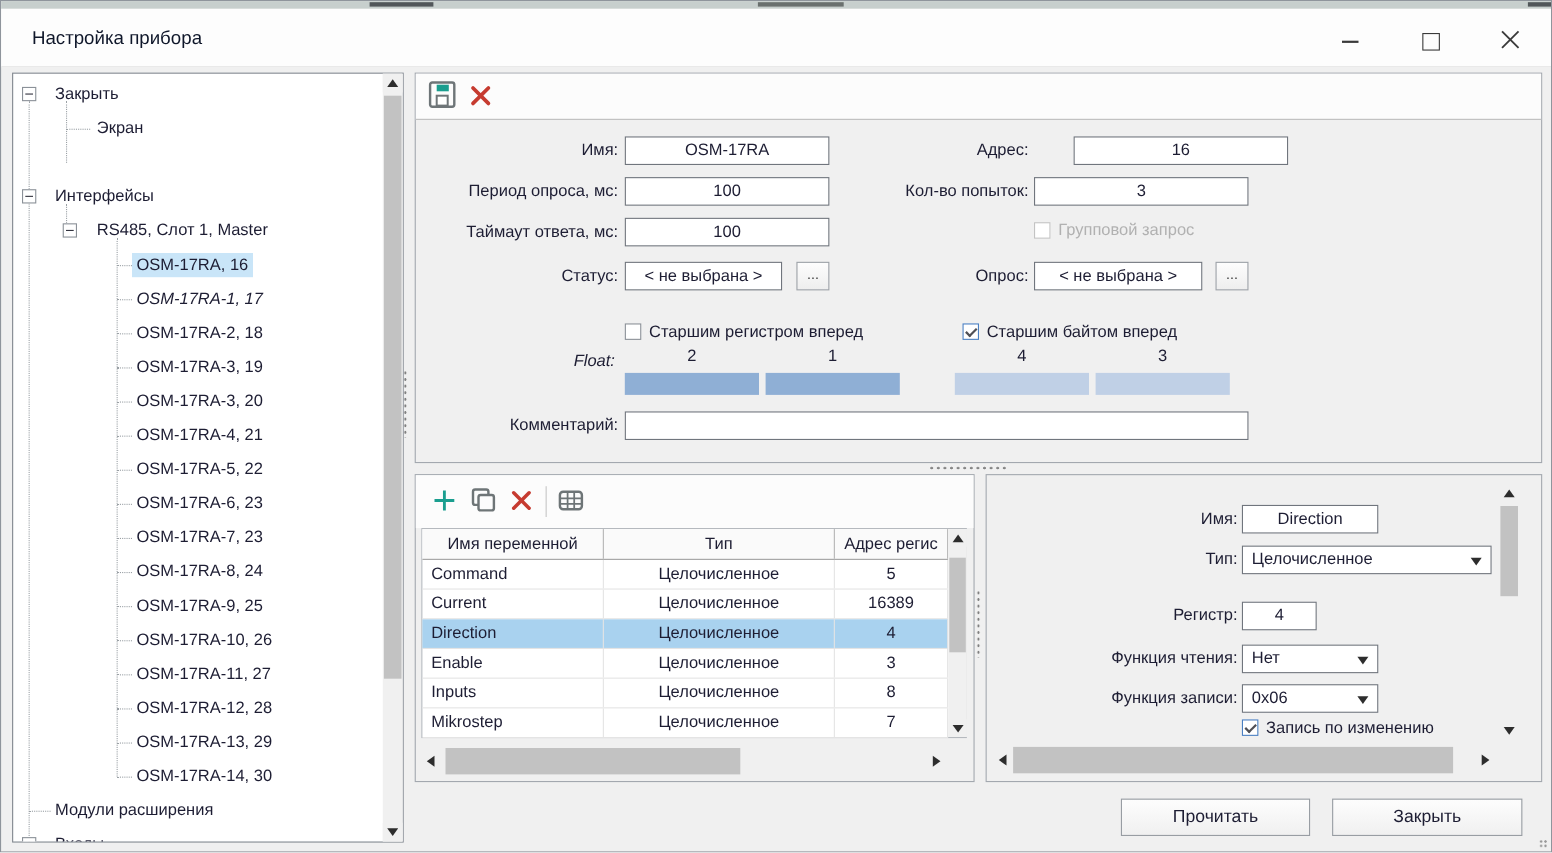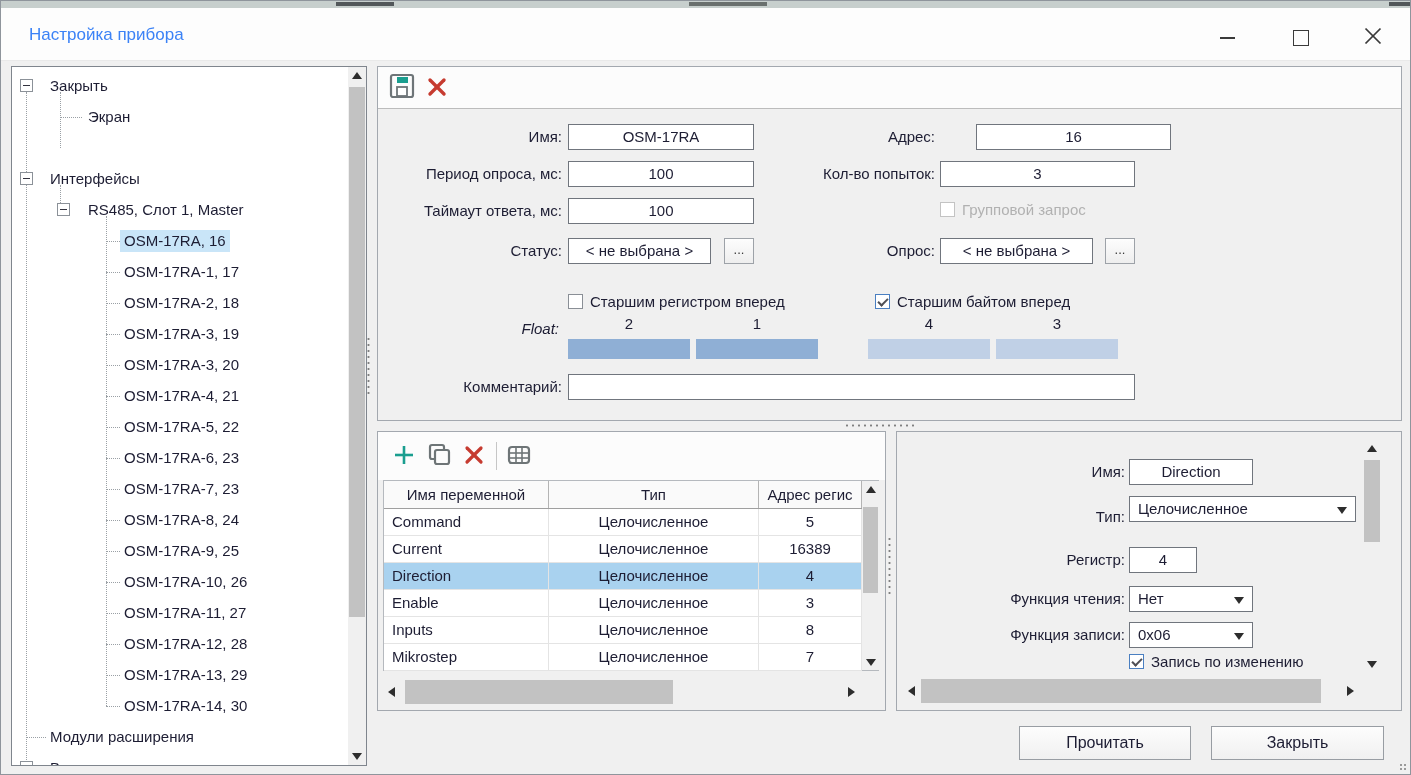--- a/index.html
+++ b/index.html
@@ -8,21 +8,21 @@
   .window { position:relative; width:1411px; height:775px; background:#f0f0f0;
             border:1px solid #8f959c; overflow:hidden; }
 
   
   .top-strip { position:absolute; left:0; top:0; width:1411px; height:7px; background:#c7cfcd; }
   .strip-seg { position:absolute; top:1px; height:4px; background:#52575a; }
 
   
   .titlebar { position:absolute; left:0; top:7px; width:1411px; height:53px; background:#fdfdfd;
               border-bottom:1px solid #e9e9e9; }
-  .title-text { position:absolute; left:28px; top:0; line-height:53px; font-size:17px; color:#3b82f6; }
+  .title-text { position:absolute; left:28px; top:0; line-height:53px; font-size:17px; color:#0f172a; }
   .win-btn { position:absolute; top:7px; width:48px; height:46px; display:flex; align-items:center; justify-content:center; }
   .min-glyph { width:15px; height:2px; background:#3a3a3a; }
   .max-glyph { width:16px; height:16px; border:1.6px solid #3a3a3a; background:transparent; }
 
   
   .panel { position:absolute; background:#f0f0f0; border:1px solid #a3a8af; }
 
   
   .tree-panel { left:10px; top:65px; width:356px; height:700px; background:#ffffff; border:1px solid #7f858d; }
   .tree-content { position:absolute; left:0; top:0; width:336px; height:698px; overflow:hidden; }
@@ -148,21 +148,21 @@
           <span class="tree-label lv0">Интерфейсы</span>
         </div>
         <div class="tree-row" style="top: 128px;">
           <span class="expander lv1"></span>
           <span class="tree-label lv1">RS485, Слот 1, Master</span>
         </div>
         <div class="tree-row" style="top: 159px;">
           <span class="connector lv2"></span>
           <span class="tree-label lv2 selected" style="background: rgb(201, 229, 248);">OSM-17RA, 16</span>
         </div>
-        <div class="tree-row" style="top: 190px;">
+        <div class="tree-row" style="top: 190px; font-style: italic;">
           <span class="connector lv2"></span>
           <span class="tree-label lv2">OSM-17RA-1, 17</span>
         </div>
         <div class="tree-row" style="top: 221px;">
           <span class="connector lv2"></span>
           <span class="tree-label lv2">OSM-17RA-2, 18</span>
         </div>
         <div class="tree-row" style="top: 252px;">
           <span class="connector lv2"></span>
           <span class="tree-label lv2">OSM-17RA-3, 19</span>
@@ -412,21 +412,21 @@
         </div>
     </div>
   </div>
 
   <div class="grip-v" style="left:887px;top:535px;height:62px;"></div>
 
   <div class="panel detail-panel">
     <div class="lbl" style="left:60px;top:27px;width:168px;">Имя:</div>
     <div class="inp" style="left:232px;top:27px;width:124px;height:26px;">Direction</div>
 
-    <div class="lbl" style="left:60px;top:64px;width:168px;margin-top:8px;">Тип:</div>
+    <div class="lbl" style="left:60px;top:64px;width:168px;">Тип:</div>
     <div class="combo" style="left:232px;top:64px;width:227px;height:26px;">
       <span>Целочисленное</span>
       <span class="arrow tri-down"></span>
     </div>
 
     <div class="lbl" style="left:60px;top:115px;width:168px;">Регистр:</div>
     <div class="inp" style="left:232px;top:115px;width:68px;height:26px;">4</div>
 
     <div class="lbl" style="left:60px;top:154px;width:168px;">Функция чтения:</div>
     <div class="combo" style="left:232px;top:154px;width:124px;height:26px;">

